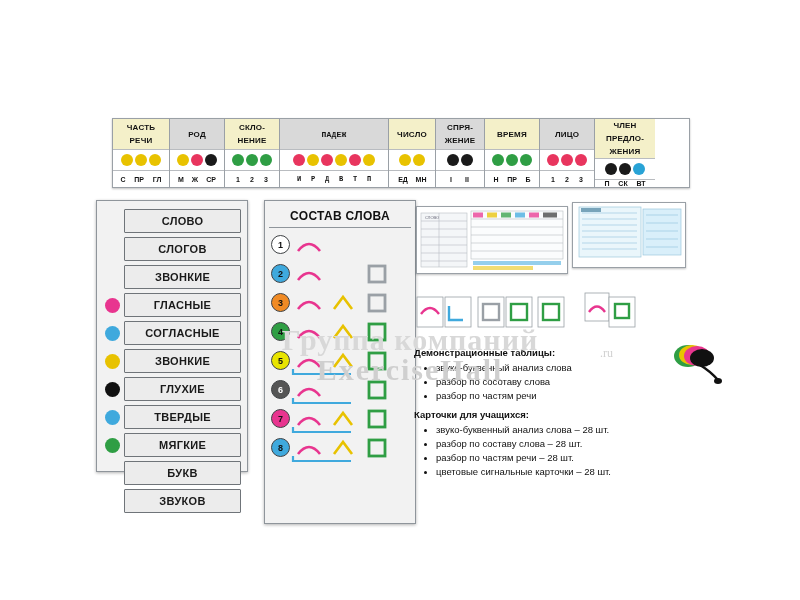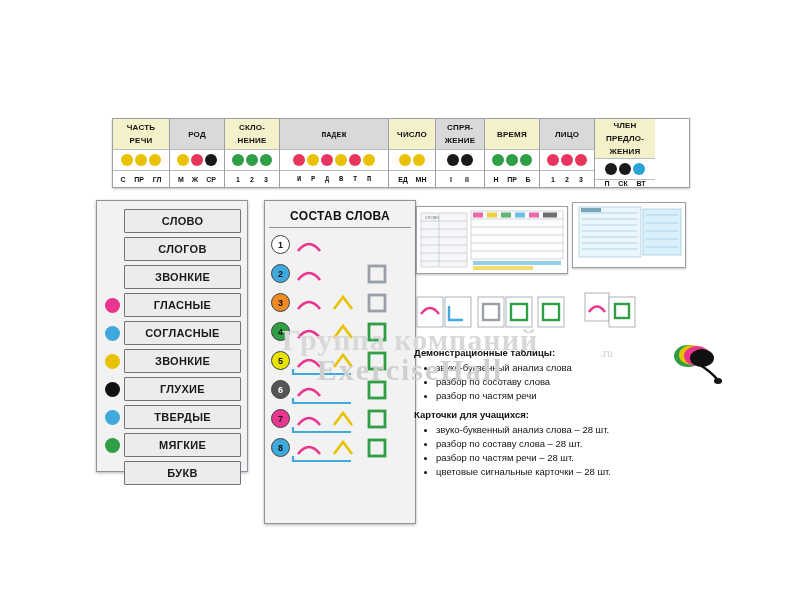--- a/index.html
+++ b/index.html
@@ -281,20 +281,24 @@
         <span class="term-dot" style="background: rgb(63, 169, 221);"></span>
         <div class="termbox">ТВЕРДЫЕ</div>
       </div>
       <div class="termrow">
         <span class="term-dot" style="background: rgb(47, 158, 68);"></span>
         <div class="termbox">МЯГКИЕ</div>
       </div>
       <div class="termrow">
         <span class="term-dot empty"></span>
         <div class="termbox">БУКВ</div>
+      </div>
+      <div class="termrow">
+        <span class="term-dot empty"></span>
+        <div class="termbox">ЗВУКОВ</div>
       </div>
     </div>
 
   <div id="midpanel">
     <div id="midtitle">СОСТАВ СЛОВА</div>
     <div id="midrows">
         <div class="morphrow">
           <div class="numcircle" style="background: rgb(255, 255, 255);">1</div>
           <div class="cellsq"><svg width="30" height="22" viewBox="0 0 30 22">
               <path d="M4 17 Q15 3 26 17" fill="none" stroke="#e8358f" stroke-width="2.6"></path>

